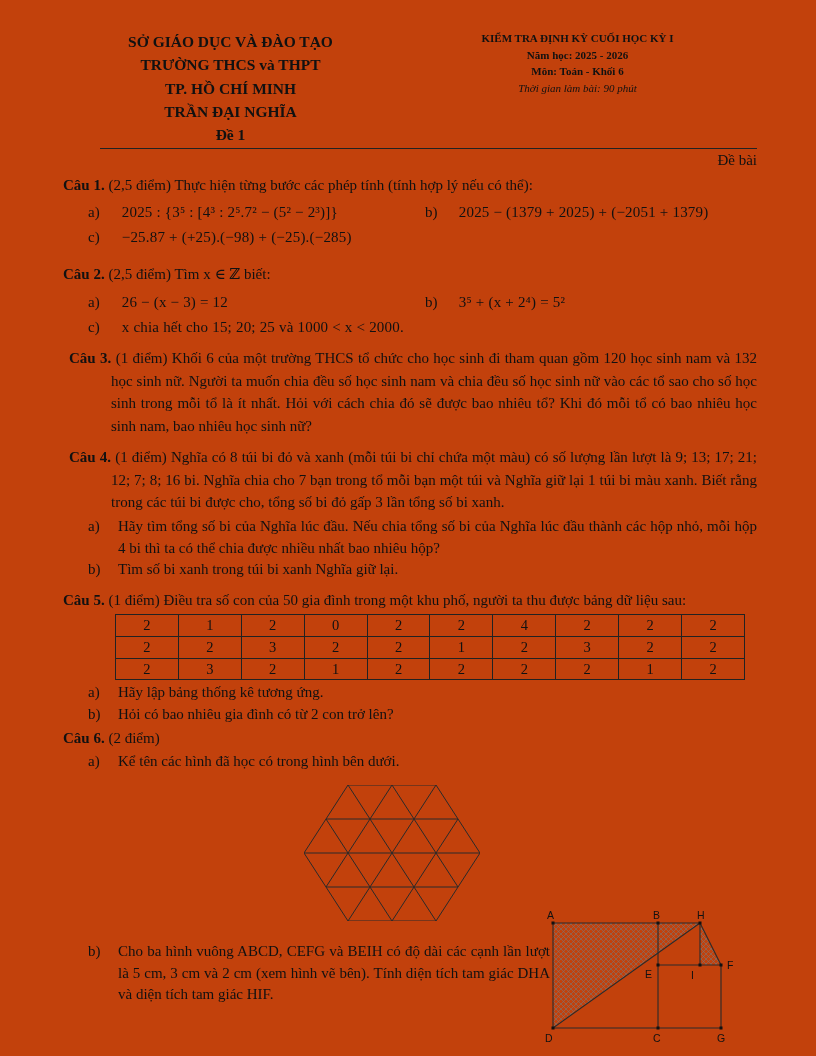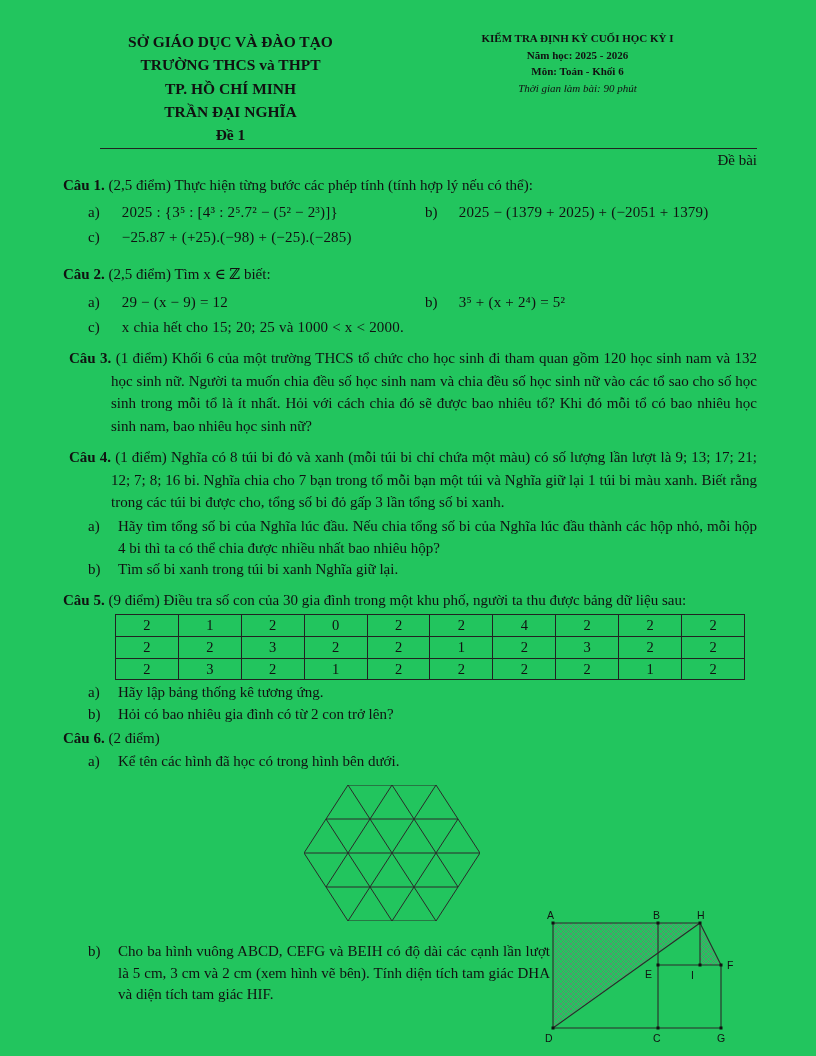--- a/index.html
+++ b/index.html
@@ -1,20 +1,20 @@
 <!DOCTYPE html>
 <html><head>
 <meta charset="utf-8">
 <style>
   html,body{margin:0;padding:0;background:#e8e8e8;}
   .page{
     position:relative;
     width:816px;height:1056px;
     margin:0 auto;
-    background:#22c55e;
+    background:#c2410c;
     color:#111;
     font-family:"Liberation Serif","DejaVu Serif",serif;
     font-size:15px;
     line-height:1.42;
     overflow:hidden;
   }
   .content{position:absolute;left:63px;top:30px;width:694px;}
   
   .header{display:flex;}
   .header-left{width:335px;text-align:center;font-weight:bold;font-size:15.5px;line-height:1.5;}
@@ -95,21 +95,21 @@
     </div>
 
     <div style="margin-top:16px;">
       <p class="qline">
         <span class="qlabel">Câu 2.</span>
         <span>(2,5 điểm) Tìm x ∈ ℤ biết:</span>
       </p>
       <div class="two-col">
         <div class="col-a">
           <span class="part-label">a)</span>
-          <span class="math">29 − (x − 9) = 12</span>
+          <span class="math">26 − (x − 3) = 12</span>
         </div>
         <div class="col-b">
           <span class="part-label">b)</span>
           <span class="math">3⁵ + (x + 2⁴) = 5²</span>
         </div>
       </div>
       <div class="part-row">
         <span class="part-label">c)</span>
         <span class="math">x chia hết cho 15; 20; 25 và 1000 &lt; x &lt; 2000.</span>
       </div>
@@ -133,21 +133,21 @@
       </div>
       <div class="sub-item">
         <span class="si-label">b)</span>
         <span class="si-text">Tìm số bi xanh trong túi bi xanh Nghĩa giữ lại.</span>
       </div>
     </div>
 
     <div style="margin-top:9px;">
       <p class="qline">
         <span class="qlabel">Câu 5.</span>
-        <span>(9 điểm) Điều tra số con của 30 gia đình trong một khu phố, người ta thu được bảng dữ liệu sau:</span>
+        <span>(1 điểm) Điều tra số con của 50 gia đình trong một khu phố, người ta thu được bảng dữ liệu sau:</span>
       </p>
       <table class="q5-table">
         <tbody>
           <tr>
             <td>2</td>
             <td>1</td>
             <td>2</td>
             <td>0</td>
             <td>2</td>
             <td>2</td>

